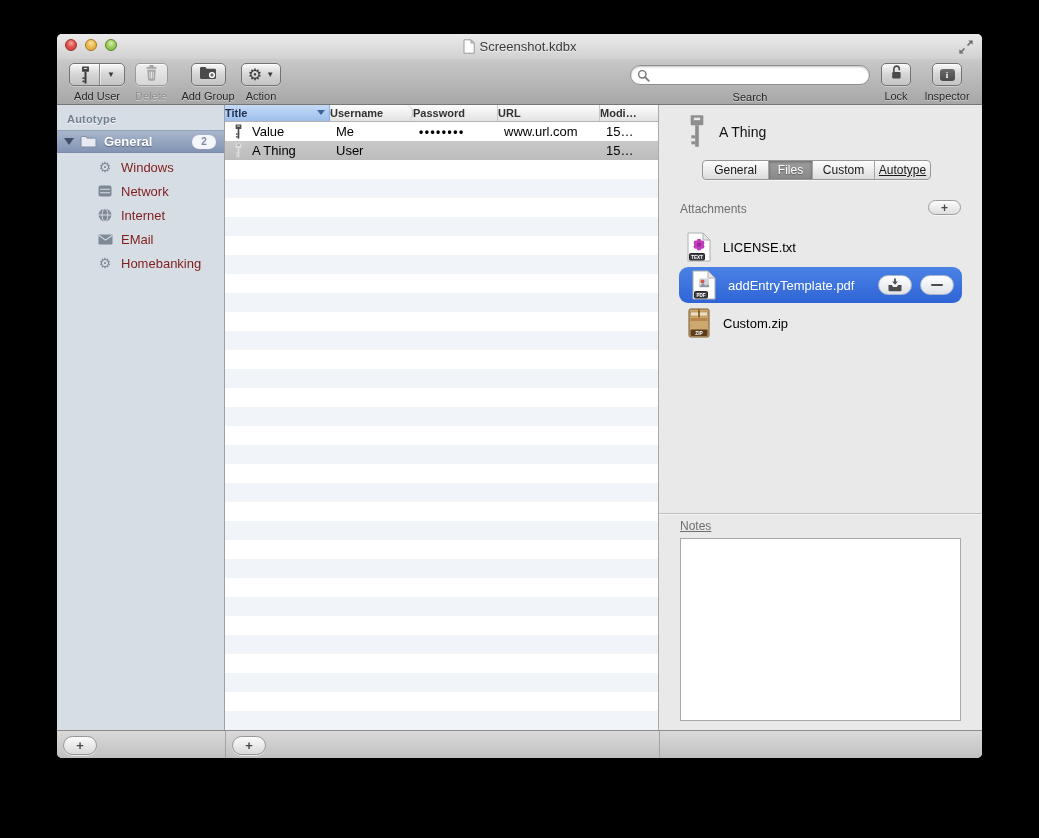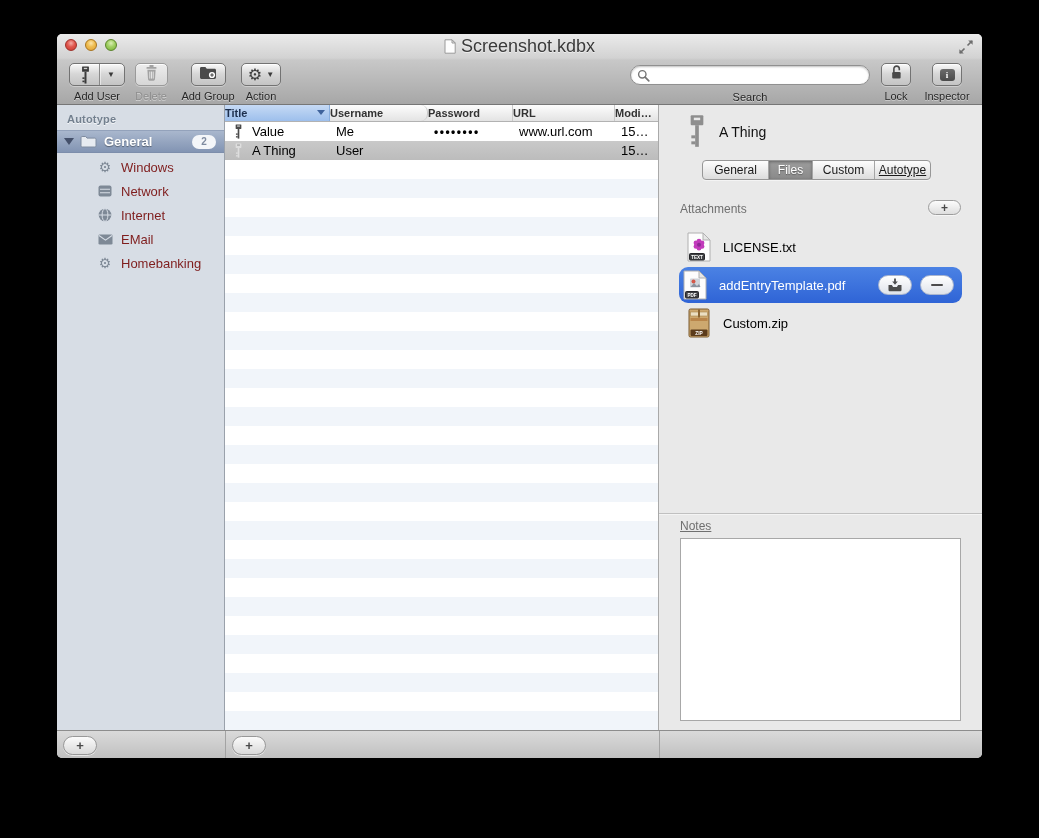--- a/index.html
+++ b/index.html
@@ -10,21 +10,21 @@
   
   .chrome{position:absolute;left:0;top:0;width:925px;height:71px;
     background:linear-gradient(#ebebeb 0px,#d2d2d2 24px,#c8c8c8 26px,#a6a6a6 71px);
     border-bottom:1px solid #767676;}
   .titlebar{position:absolute;left:0;top:0;width:100%;height:24px;}
   .tl{position:absolute;top:5px;width:12px;height:12px;border-radius:50%;}
   .tl.red{left:8px;background:radial-gradient(circle at 50% 32%,#f4aaa5 0%,#e0564d 45%,#c93a31 100%);border:1px solid #9e2f28;}
   .tl.yellow{left:28px;background:radial-gradient(circle at 50% 32%,#fce4a9 0%,#eebc4e 45%,#dfa039 100%);border:1px solid #a8741c;}
   .tl.green{left:48px;background:radial-gradient(circle at 50% 32%,#daeeb5 0%,#a0cf62 45%,#7ab33a 100%);border:1px solid #5b842a;}
   .title-wrap{position:absolute;left:0;right:0;top:3px;height:18px;display:flex;align-items:center;justify-content:center;gap:5px;}
-  .title-text{font-size:18px;color:#3a3a3a;text-shadow:0 1px 0 rgba(255,255,255,.55);}
+  .title-text{font-size:13px;color:#3a3a3a;text-shadow:0 1px 0 rgba(255,255,255,.55);}
   .fs-icon{position:absolute;right:7px;top:4px;width:18px;height:18px;}
   .tb-item{position:absolute;text-align:center;}
   .tb-btn{height:23px;border:1px solid #737373;border-radius:5px;margin:0 auto;
     background:linear-gradient(#f9f9f9,#d6d6d6 48%,#c4c4c4);
     box-shadow:inset 0 1px 0 rgba(255,255,255,.85),0 1px 0 rgba(255,255,255,.35);
     display:flex;align-items:center;justify-content:center;}
   .tb-btn.disabled{border-color:#9a9a9a;background:linear-gradient(#ededed,#d6d6d6);}
   .tb-label{font-size:11px;color:#262626;margin-top:4px;text-shadow:0 1px 0 rgba(255,255,255,.45);}
   .tb-label.disabled{color:#8f8f8f;}
   .split-sep{width:1px;height:21px;background:#8a8a8a;margin:0 1px;box-shadow:1px 0 0 rgba(255,255,255,.5);}
@@ -61,21 +61,21 @@
   .thead{display:flex;height:17px;border-bottom:1px solid #b2b2b2;background:linear-gradient(#fdfdfd,#e3e3e3);}
   .th{font-size:11px;font-weight:bold;color:#333;padding:2px 0 0 0;border-right:1px solid #c9c9c9;
     white-space:nowrap;overflow:hidden;position:relative;}
   .th.sorted{background:linear-gradient(#c6daf5,#9dbfec);border-right:1px solid #89aedd;color:#1d2f4d;}
   .sort-arrow{position:absolute;right:4px;top:5px;width:0;height:0;border-left:4px solid transparent;
     border-right:4px solid transparent;border-top:5px solid #3f639c;}
   .tr{display:flex;height:19px;align-items:center;}
   .tr.selected{background:linear-gradient(#c9c9c9,#bcbcbc);}
   .td{font-size:13px;color:#000;white-space:nowrap;overflow:hidden;padding-left:6px;}
   .td.title-cell{display:flex;align-items:center;gap:8px;padding-left:8px;}
-  .c0{width:105px;} .c1{width:98px;border-radius:7px;} .c2{width:85px;} .c3{width:102px;} .c4{flex:1;}
+  .c0{width:105px;} .c1{width:83px;border-radius:7px;} .c2{width:85px;} .c3{width:102px;} .c4{flex:1;}
   .pw-dots{font-size:12px;font-weight:bold;letter-spacing:1.5px;}
   .row-filler{background:repeating-linear-gradient(to bottom,#ffffff 0 19px,#f1f5fa 19px 38px);}
   
   .insp-keyicon{position:absolute;left:28px;top:9px;}
   .insp-title{position:absolute;left:60px;top:19px;font-size:14px;color:#111;}
   .seg{position:absolute;left:43px;top:55px;width:229px;height:20px;display:flex;
     border:1px solid #979797;border-radius:4px;overflow:hidden;background:linear-gradient(#fdfdfd,#dcdcdc);
     box-shadow:0 1px 0 rgba(255,255,255,.5);}
   .seg-btn{font-size:12px;color:#1a1a1a;display:flex;align-items:center;justify-content:center;
     border-right:1px solid #a5a5a5;}
@@ -84,21 +84,21 @@
     text-shadow:0 1px 1px rgba(0,0,0,.35);box-shadow:inset 0 1px 3px rgba(0,0,0,.35);}
   .s0{width:66px;} .s1{width:44px;} .s2{width:62px;} .s3{flex:1;text-decoration:underline;}
   .insp-sec-label{position:absolute;font-size:12px;color:#6f6f6f;}
   .capsule{height:15px;width:33px;border-radius:8px;border:1px solid #9c9c9c;
     background:linear-gradient(#fcfcfc,#dedede);box-shadow:0 1px 0 rgba(255,255,255,.6);
     display:flex;align-items:center;justify-content:center;font-size:12px;font-weight:bold;color:#4a4a4a;line-height:1;}
   .attach-plus{position:absolute;left:269px;top:95px;}
   .attach-list{position:absolute;left:0;top:123px;width:100%;}
   .attach-row{height:38px;display:flex;align-items:center;padding-left:28px;gap:12px;position:relative;}
   .attach-row.selected{background:linear-gradient(#4b82e4,#2f64d6);border-radius:9px;
-    margin:1px 20px;height:36px;padding-left:4px;}
+    margin:1px 20px;height:36px;padding-left:13px;}
   .attach-name{font-size:13px;color:#000;}
   .attach-row.selected .attach-name{color:#fff;}
   .attach-actions{position:absolute;right:8px;top:8px;display:flex;gap:8px;}
   .act-capsule{width:34px;height:20px;border-radius:10px;border:1px solid #aab6cf;
     background:linear-gradient(#ffffff,#dfe3ea);display:flex;align-items:center;justify-content:center;}
   .minus-glyph{width:12px;height:2.6px;background:#4c4c4c;border-radius:1px;}
   .notes-divider{position:absolute;left:0;top:408px;width:100%;height:2px;
     border-top:1px solid #c0c0c0;border-bottom:1px solid #f4f4f4;}
   .notes-label{top:414px;left:21px;text-decoration:underline;}
   .notes-box{position:absolute;left:21px;top:433px;width:281px;height:183px;background:#fff;

